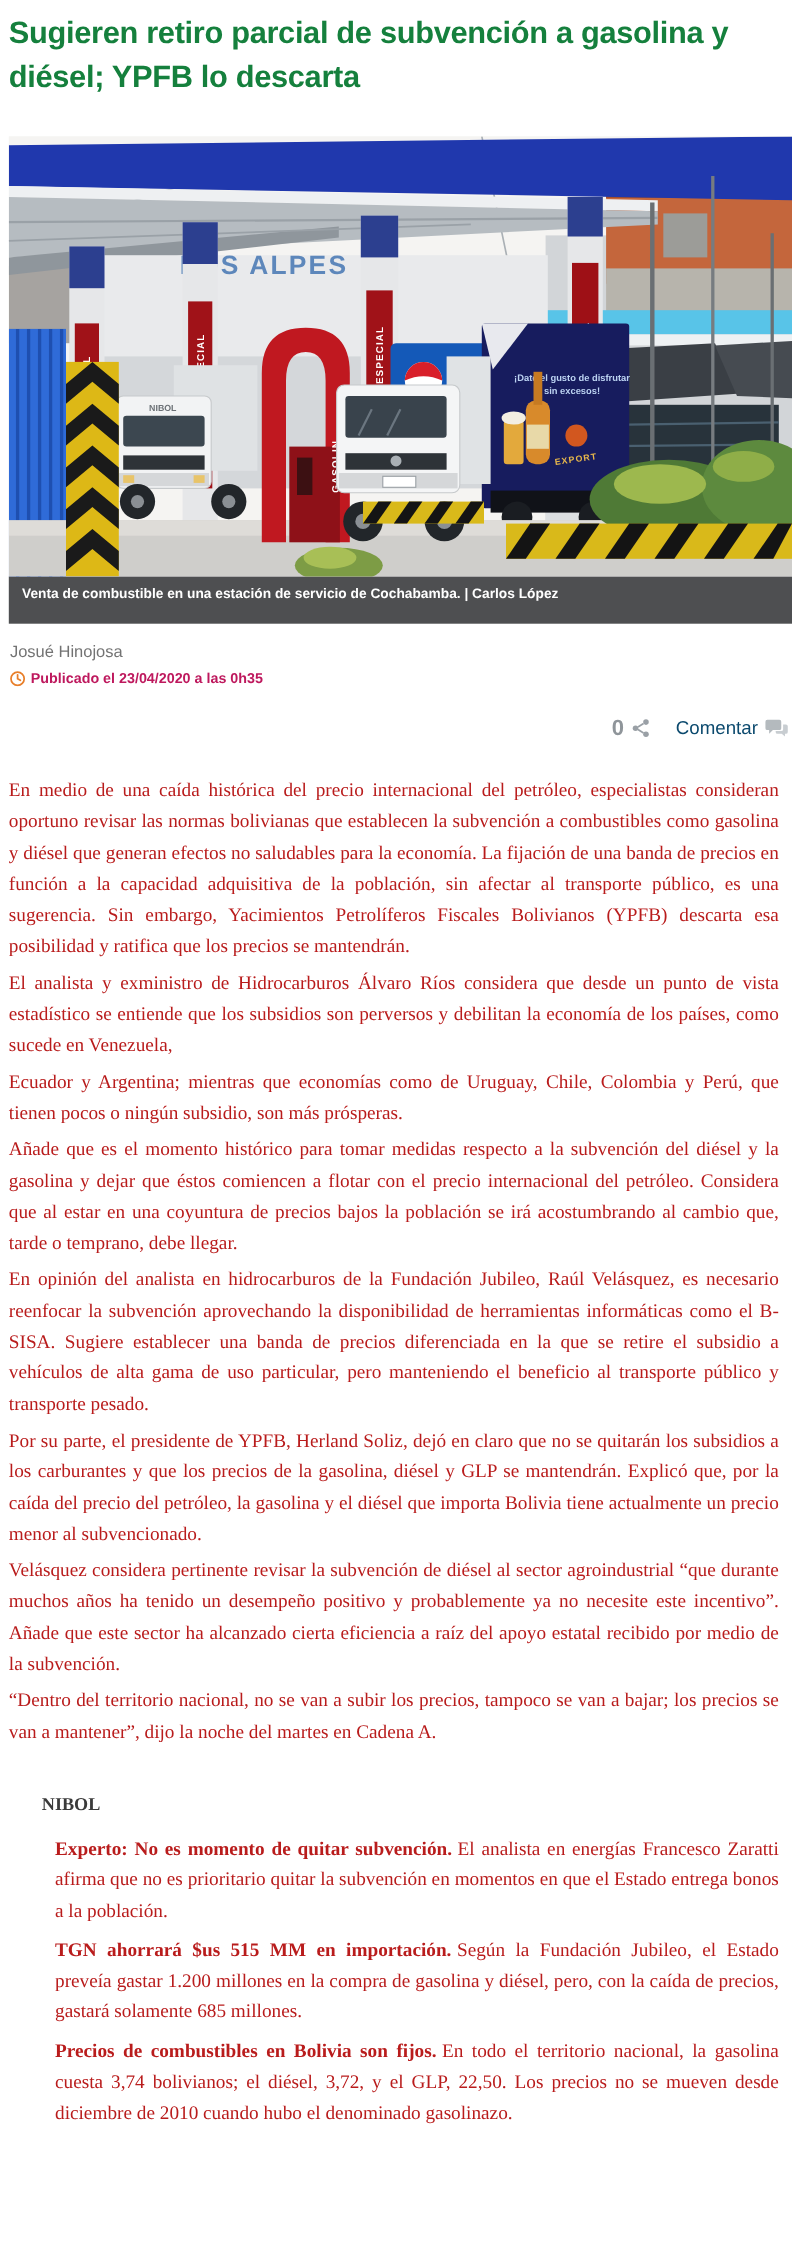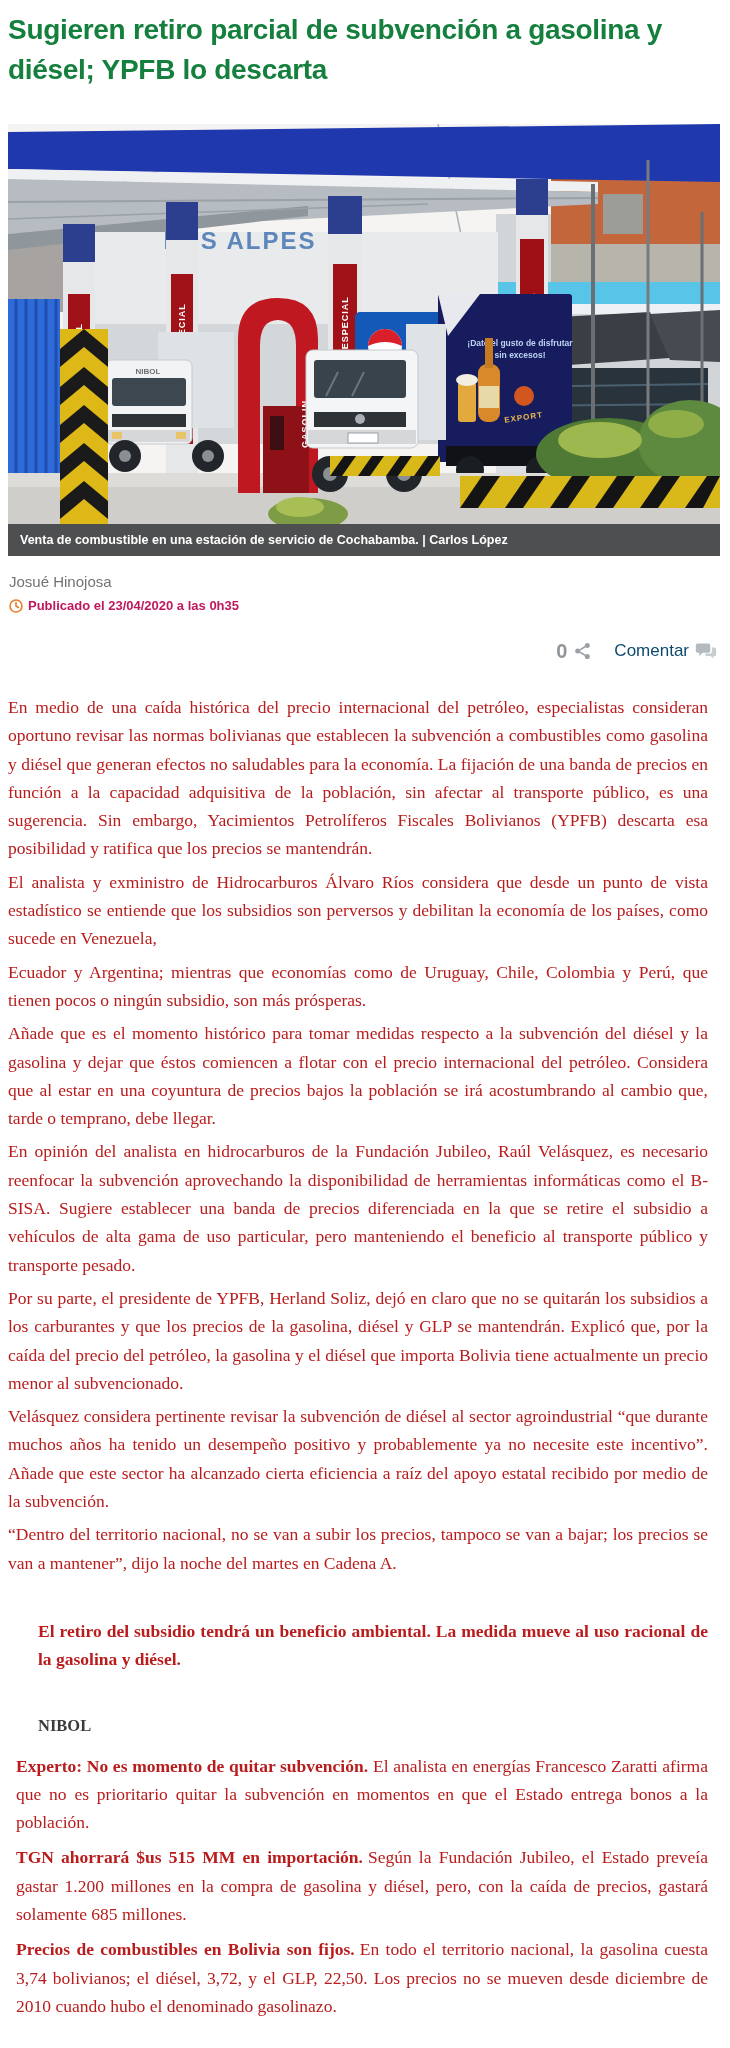--- a/index.html
+++ b/index.html
@@ -3,36 +3,36 @@
 <meta charset="utf-8">
 <style>
   html,body{margin:0;padding:0;background:#fff;}
   body{width:730px;font-family:"Liberation Sans",sans-serif;}
   .article{padding:6px 0 20px;}
   .headline{font-family:"Liberation Sans",sans-serif;font-weight:700;font-size:28px;
     line-height:40px;color:#15803d;letter-spacing:-0.3px;margin:4px 18px 0 8px;}
   figure{margin:34px 10px 0 8px;}
   .photo-svg{display:block;width:712px;height:400px;background:#f4f3f1;}
   figcaption{background:#4e4f51;color:#ffffff;font-size:12.5px;font-weight:700;
-    line-height:14px;padding:9px 10px 9px 12px;}
+    line-height:14px;padding:9px 10px 20px 12px;}
   .byline{margin:17px 24px 0 9px;color:#737373;font-size:15px;}
   .pubdate{margin:8px 24px 0 9px;color:#be185d;font-size:13px;font-weight:700;
     display:flex;align-items:center;gap:5px;}
   .pubdate svg{flex:0 0 auto;}
   .share-row{display:flex;justify-content:flex-end;align-items:center;gap:6px;
     margin:24px 13px 0 8px;height:28px;}
   .share-count{font-size:20px;font-weight:700;color:#8f959a;}
   .comment-label{color:#0c4a6e;font-size:17px;margin-left:16px;}
   .body-text{margin-top:28px;}
   .body-text p{font-family:"Liberation Serif","DejaVu Serif",serif;font-size:17.5px;
     line-height:28.3px;color:#b91c1c;text-align:justify;margin:0 22px 5px 8px;}
   .body-text p.highlight{font-weight:700;margin-left:38px;margin-top:40px;margin-bottom:0;}
   .datos-heading{font-family:"Liberation Serif","DejaVu Serif",serif;font-weight:700;
     font-size:16.5px;color:#3b3b3b;margin:42px 22px 16px 38px;}
-  .body-text p.dato{margin-left:16px;margin-bottom:7px;}
+  .body-text p.dato{margin-left:50px;margin-bottom:7px;}
   .dato b{margin-right:5px;}
 </style>
 </head>
 <body>
 
 <div class="article">
 
   <h1 class="headline">Sugieren retiro parcial de subvención a gasolina y diésel; YPFB lo descarta</h1>
 
   <figure>
@@ -239,21 +239,20 @@
   <div class="body-text">
     <p>En medio de una caída histórica del precio internacional del petróleo, especialistas consideran oportuno revisar las normas bolivianas que establecen la subvención a combustibles como gasolina y diésel que generan efectos no saludables para la economía. La fijación de una banda de precios en función a la capacidad adquisitiva de la población, sin afectar al transporte público, es una sugerencia. Sin embargo, Yacimientos Petrolíferos Fiscales Bolivianos (YPFB) descarta esa posibilidad y ratifica que los precios se mantendrán.</p>
     <p>El analista y exministro de Hidrocarburos Álvaro Ríos considera que desde un punto de vista estadístico se entiende que los subsidios son perversos y debilitan la economía de los países, como sucede en Venezuela,</p>
     <p>Ecuador y Argentina; mientras que economías como de Uruguay, Chile, Colombia y Perú, que tienen pocos o ningún subsidio, son más prósperas.</p>
     <p>Añade que es el momento histórico para tomar medidas respecto a la subvención del diésel y la gasolina y dejar que éstos comiencen a flotar con el precio internacional del petróleo. Considera que al estar en una coyuntura de precios bajos la población se irá acostumbrando al cambio que, tarde o temprano, debe llegar.</p>
     <p>En opinión del analista en hidrocarburos de la Fundación Jubileo, Raúl Velásquez, es necesario reenfocar la subvención aprovechando la disponibilidad de herramientas informáticas como el B-SISA. Sugiere establecer una banda de precios diferenciada en la que se retire el subsidio a vehículos de alta gama de uso particular, pero manteniendo el beneficio al transporte público y transporte pesado.</p>
     <p>Por su parte, el presidente de YPFB, Herland Soliz, dejó en claro que no se quitarán los subsidios a los carburantes y que los precios de la gasolina, diésel y GLP se mantendrán. Explicó que, por la caída del precio del petróleo, la gasolina y el diésel que importa Bolivia tiene actualmente un precio menor al subvencionado.</p>
     <p>Velásquez considera pertinente revisar la subvención de diésel al sector agroindustrial “que durante muchos años ha tenido un desempeño positivo y probablemente ya no necesite este incentivo”. Añade que este sector ha alcanzado cierta eficiencia a raíz del apoyo estatal recibido por medio de la subvención.</p>
     <p>“Dentro del territorio nacional, no se van a subir los precios, tampoco se van a bajar; los precios se van a mantener”, dijo la noche del martes en Cadena A.</p>
 
-    <p class="highlight">El retiro del subsidio tendrá un beneficio ambiental. La medida mueve al uso racional de la gasolina y diésel.</p>
 
     <div class="datos-heading">NIBOL</div>
 
     <p class="dato"><b>Experto: No es momento de quitar subvención.</b><span>El analista en energías Francesco Zaratti afirma que no es prioritario quitar la subvención en momentos en que el Estado entrega bonos a la población.</span></p>
     <p class="dato"><b>TGN ahorrará $us 515 MM en importación.</b><span>Según la Fundación Jubileo, el Estado preveía gastar 1.200 millones en la compra de gasolina y diésel, pero, con la caída de precios, gastará solamente 685 millones.</span></p>
     <p class="dato"><b>Precios de combustibles en Bolivia son fijos.</b><span>En todo el territorio nacional, la gasolina cuesta 3,74 bolivianos; el diésel, 3,72, y el GLP, 22,50. Los precios no se mueven desde diciembre de 2010 cuando hubo el denominado gasolinazo.</span></p>
   </div>
 
 </div>
 

